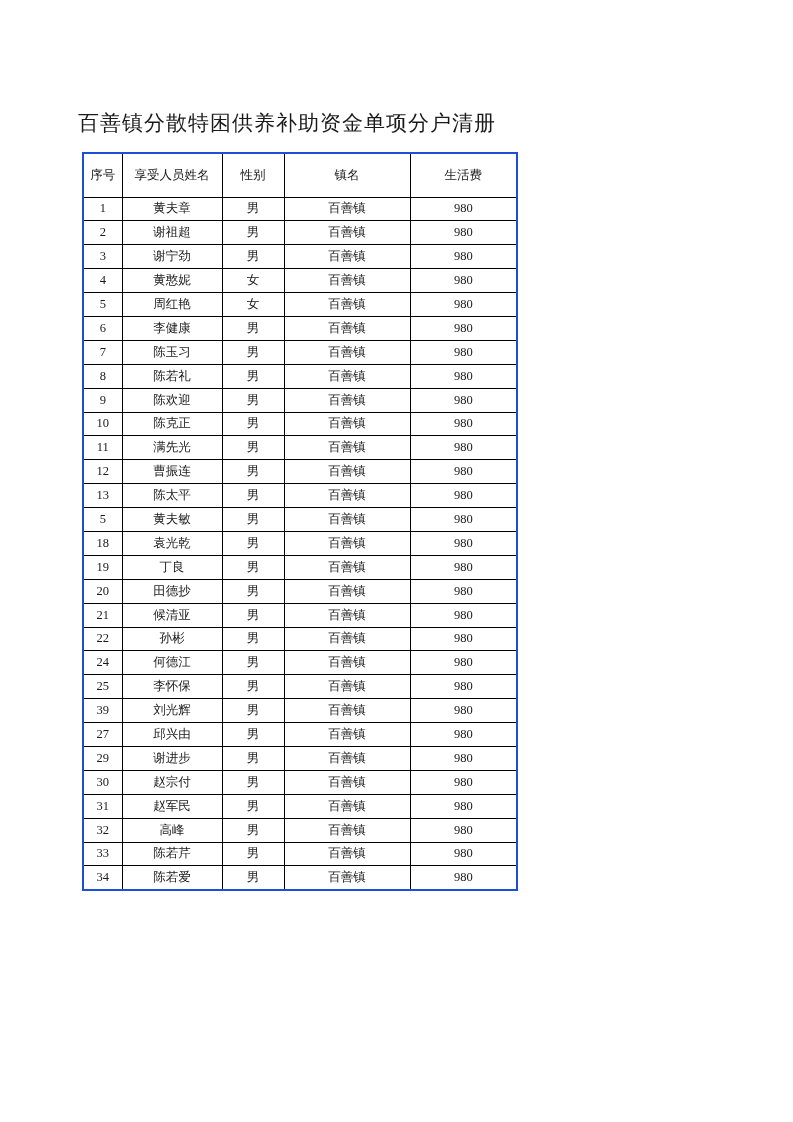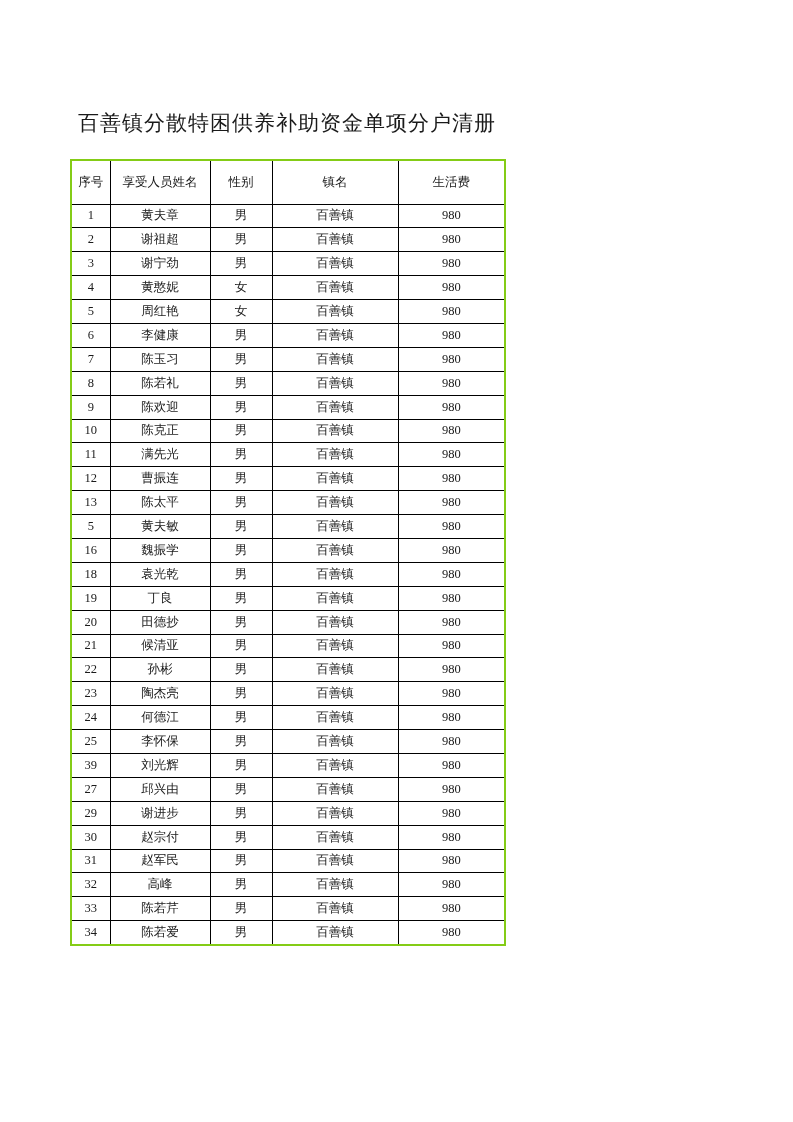--- a/index.html
+++ b/index.html
@@ -25,26 +25,25 @@
     text-align: center;
     font-size: 21px;
     font-weight: normal;
     letter-spacing: 1px;
     white-space: nowrap;
     color: #1a1a1a;
   }
   table.roster {
     position: absolute;
     top: 152px;
-    left: 70px;
+    left: 82px;
     border-collapse: collapse;
     table-layout: fixed;
     width: 434px;
-    border: 2px solid #84cc16;
-    margin-top: 7px;
+    border: 2px solid #1d4ed8;
   }
   table.roster th,
   table.roster td {
     border: 1.5px solid #000000;
     text-align: center;
     vertical-align: middle;
     padding: 0;
     font-size: 12.5px;
     font-weight: normal;
     color: #1a1a1a;
@@ -175,27 +174,20 @@
           <td>980</td>
         </tr>
         <tr>
           <td>5</td>
           <td>黄夫敏</td>
           <td>男</td>
           <td>百善镇</td>
           <td>980</td>
         </tr>
         <tr>
-          <td>16</td>
-          <td>魏振学</td>
-          <td>男</td>
-          <td>百善镇</td>
-          <td>980</td>
-        </tr>
-        <tr>
           <td>18</td>
           <td>袁光乾</td>
           <td>男</td>
           <td>百善镇</td>
           <td>980</td>
         </tr>
         <tr>
           <td>19</td>
           <td>丁良</td>
           <td>男</td>
@@ -212,27 +204,20 @@
         <tr>
           <td>21</td>
           <td>候清亚</td>
           <td>男</td>
           <td>百善镇</td>
           <td>980</td>
         </tr>
         <tr>
           <td>22</td>
           <td>孙彬</td>
-          <td>男</td>
-          <td>百善镇</td>
-          <td>980</td>
-        </tr>
-        <tr>
-          <td>23</td>
-          <td>陶杰亮</td>
           <td>男</td>
           <td>百善镇</td>
           <td>980</td>
         </tr>
         <tr>
           <td>24</td>
           <td>何德江</td>
           <td>男</td>
           <td>百善镇</td>
           <td>980</td>

